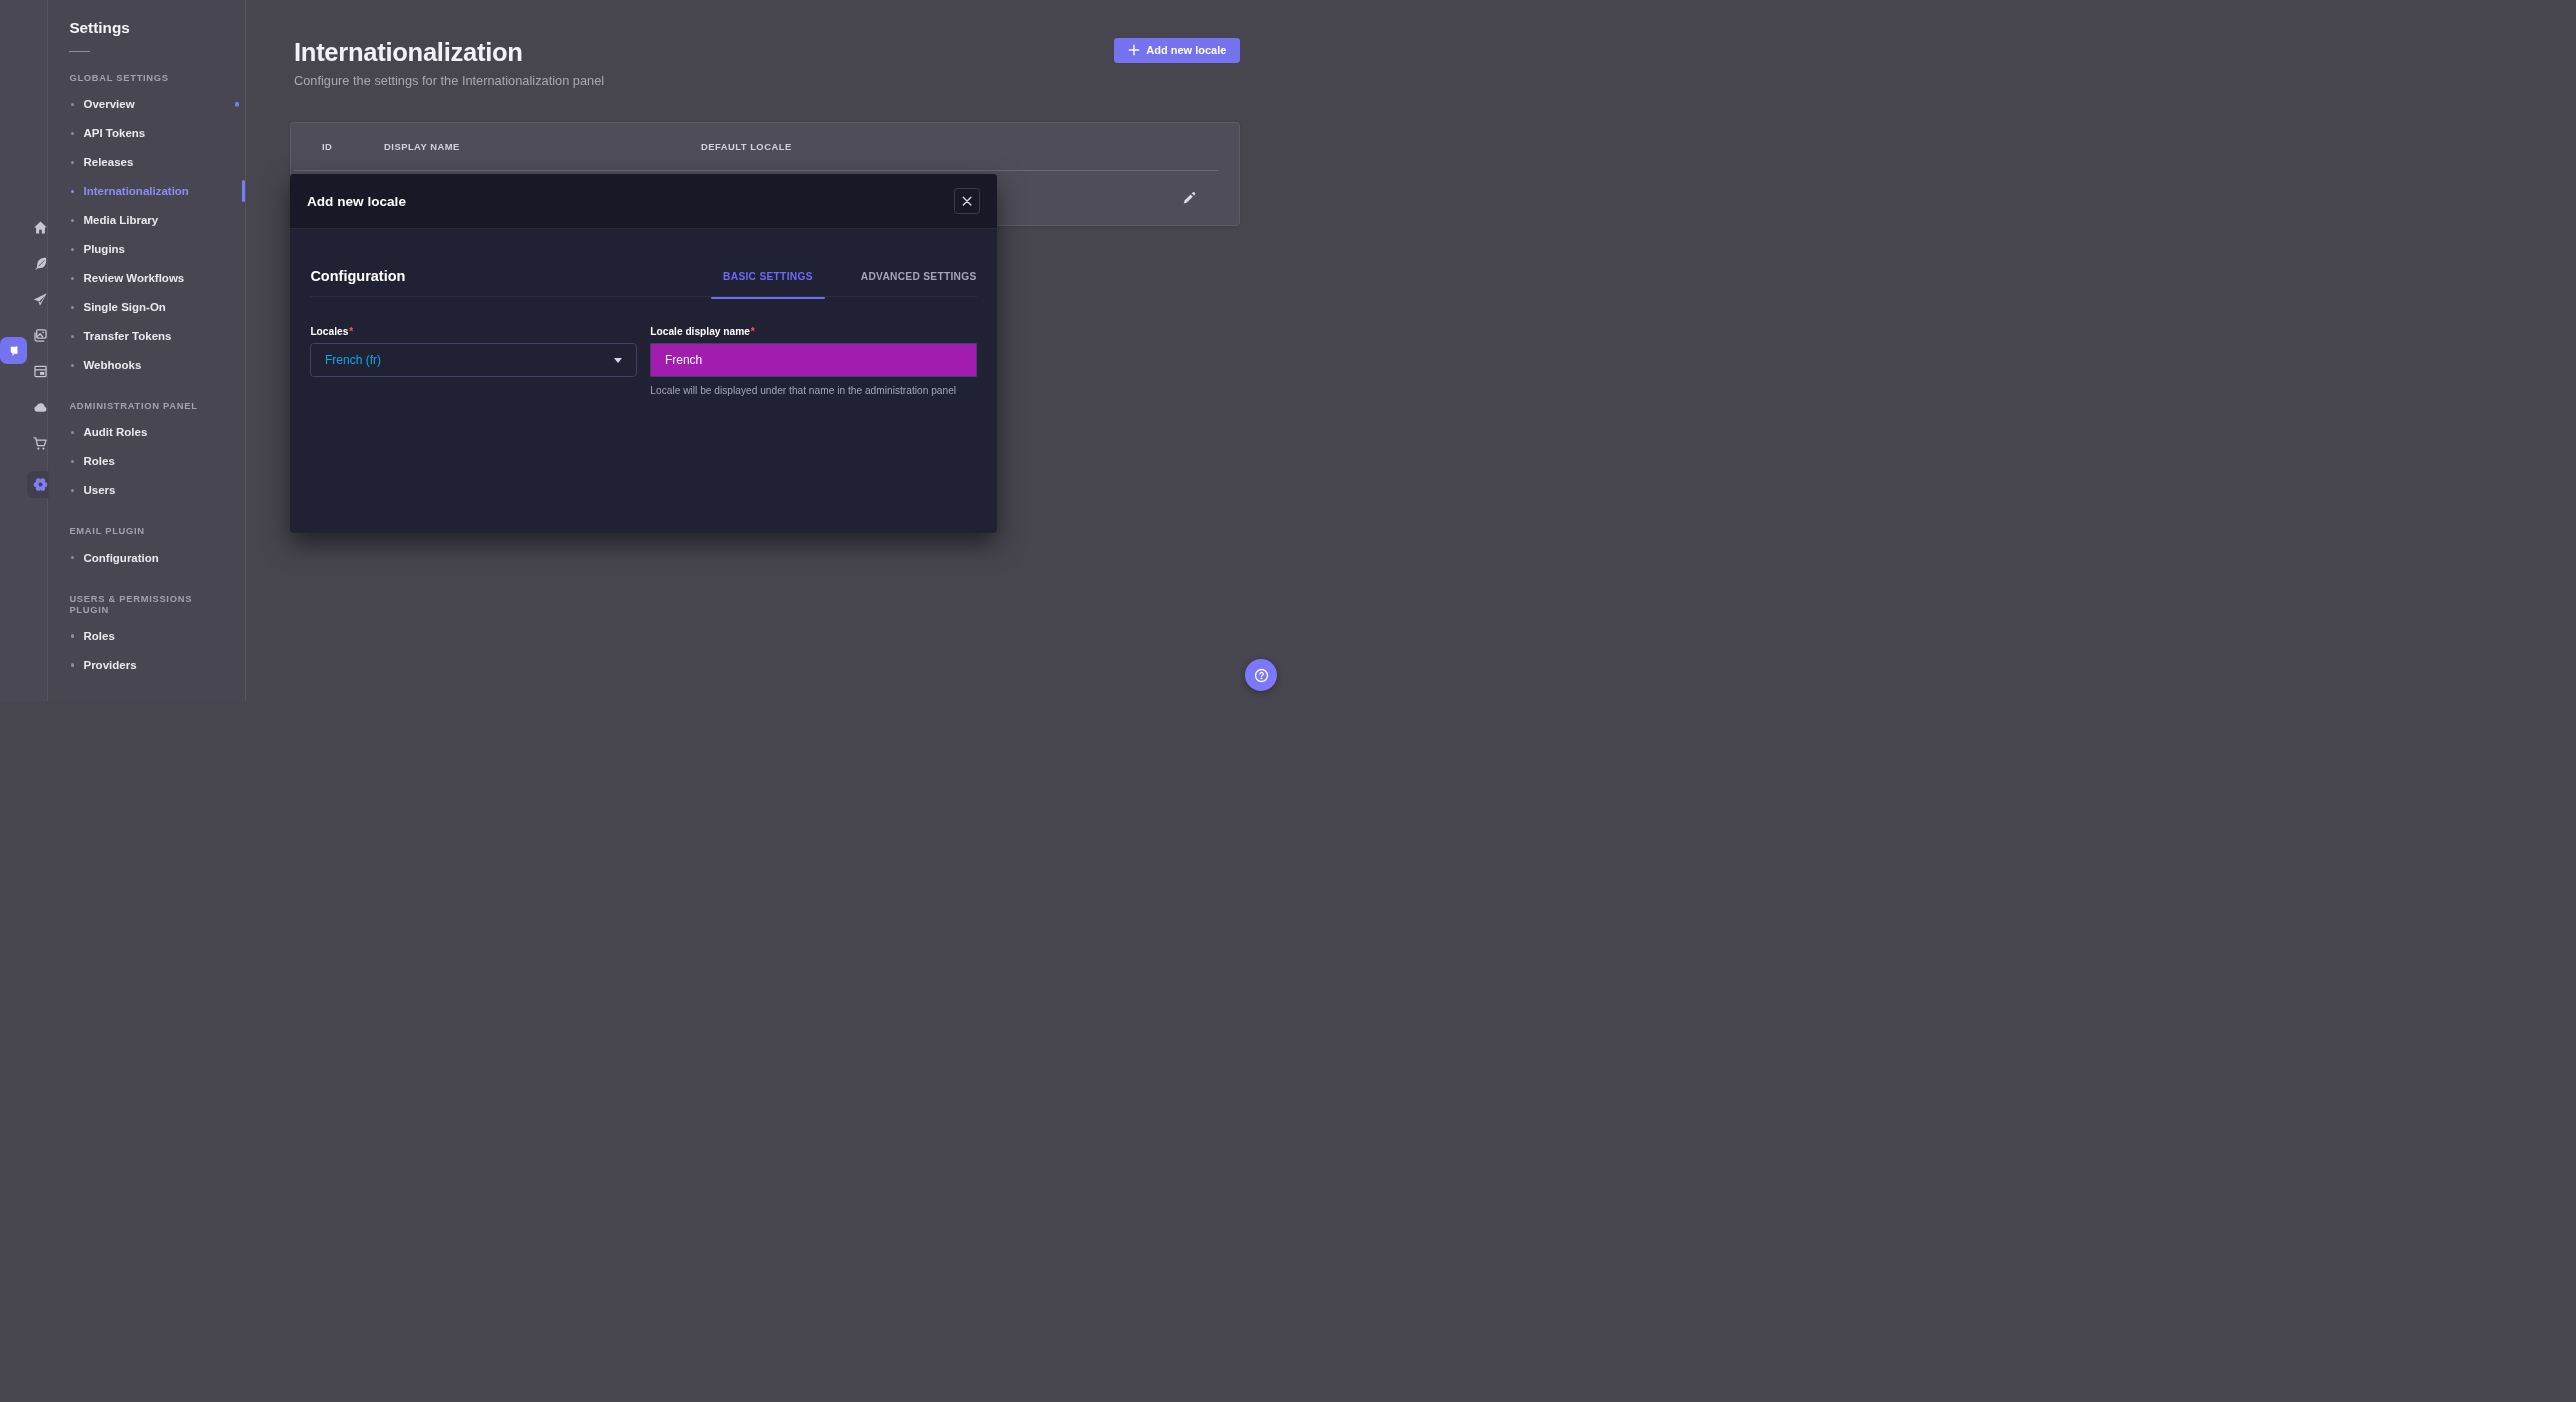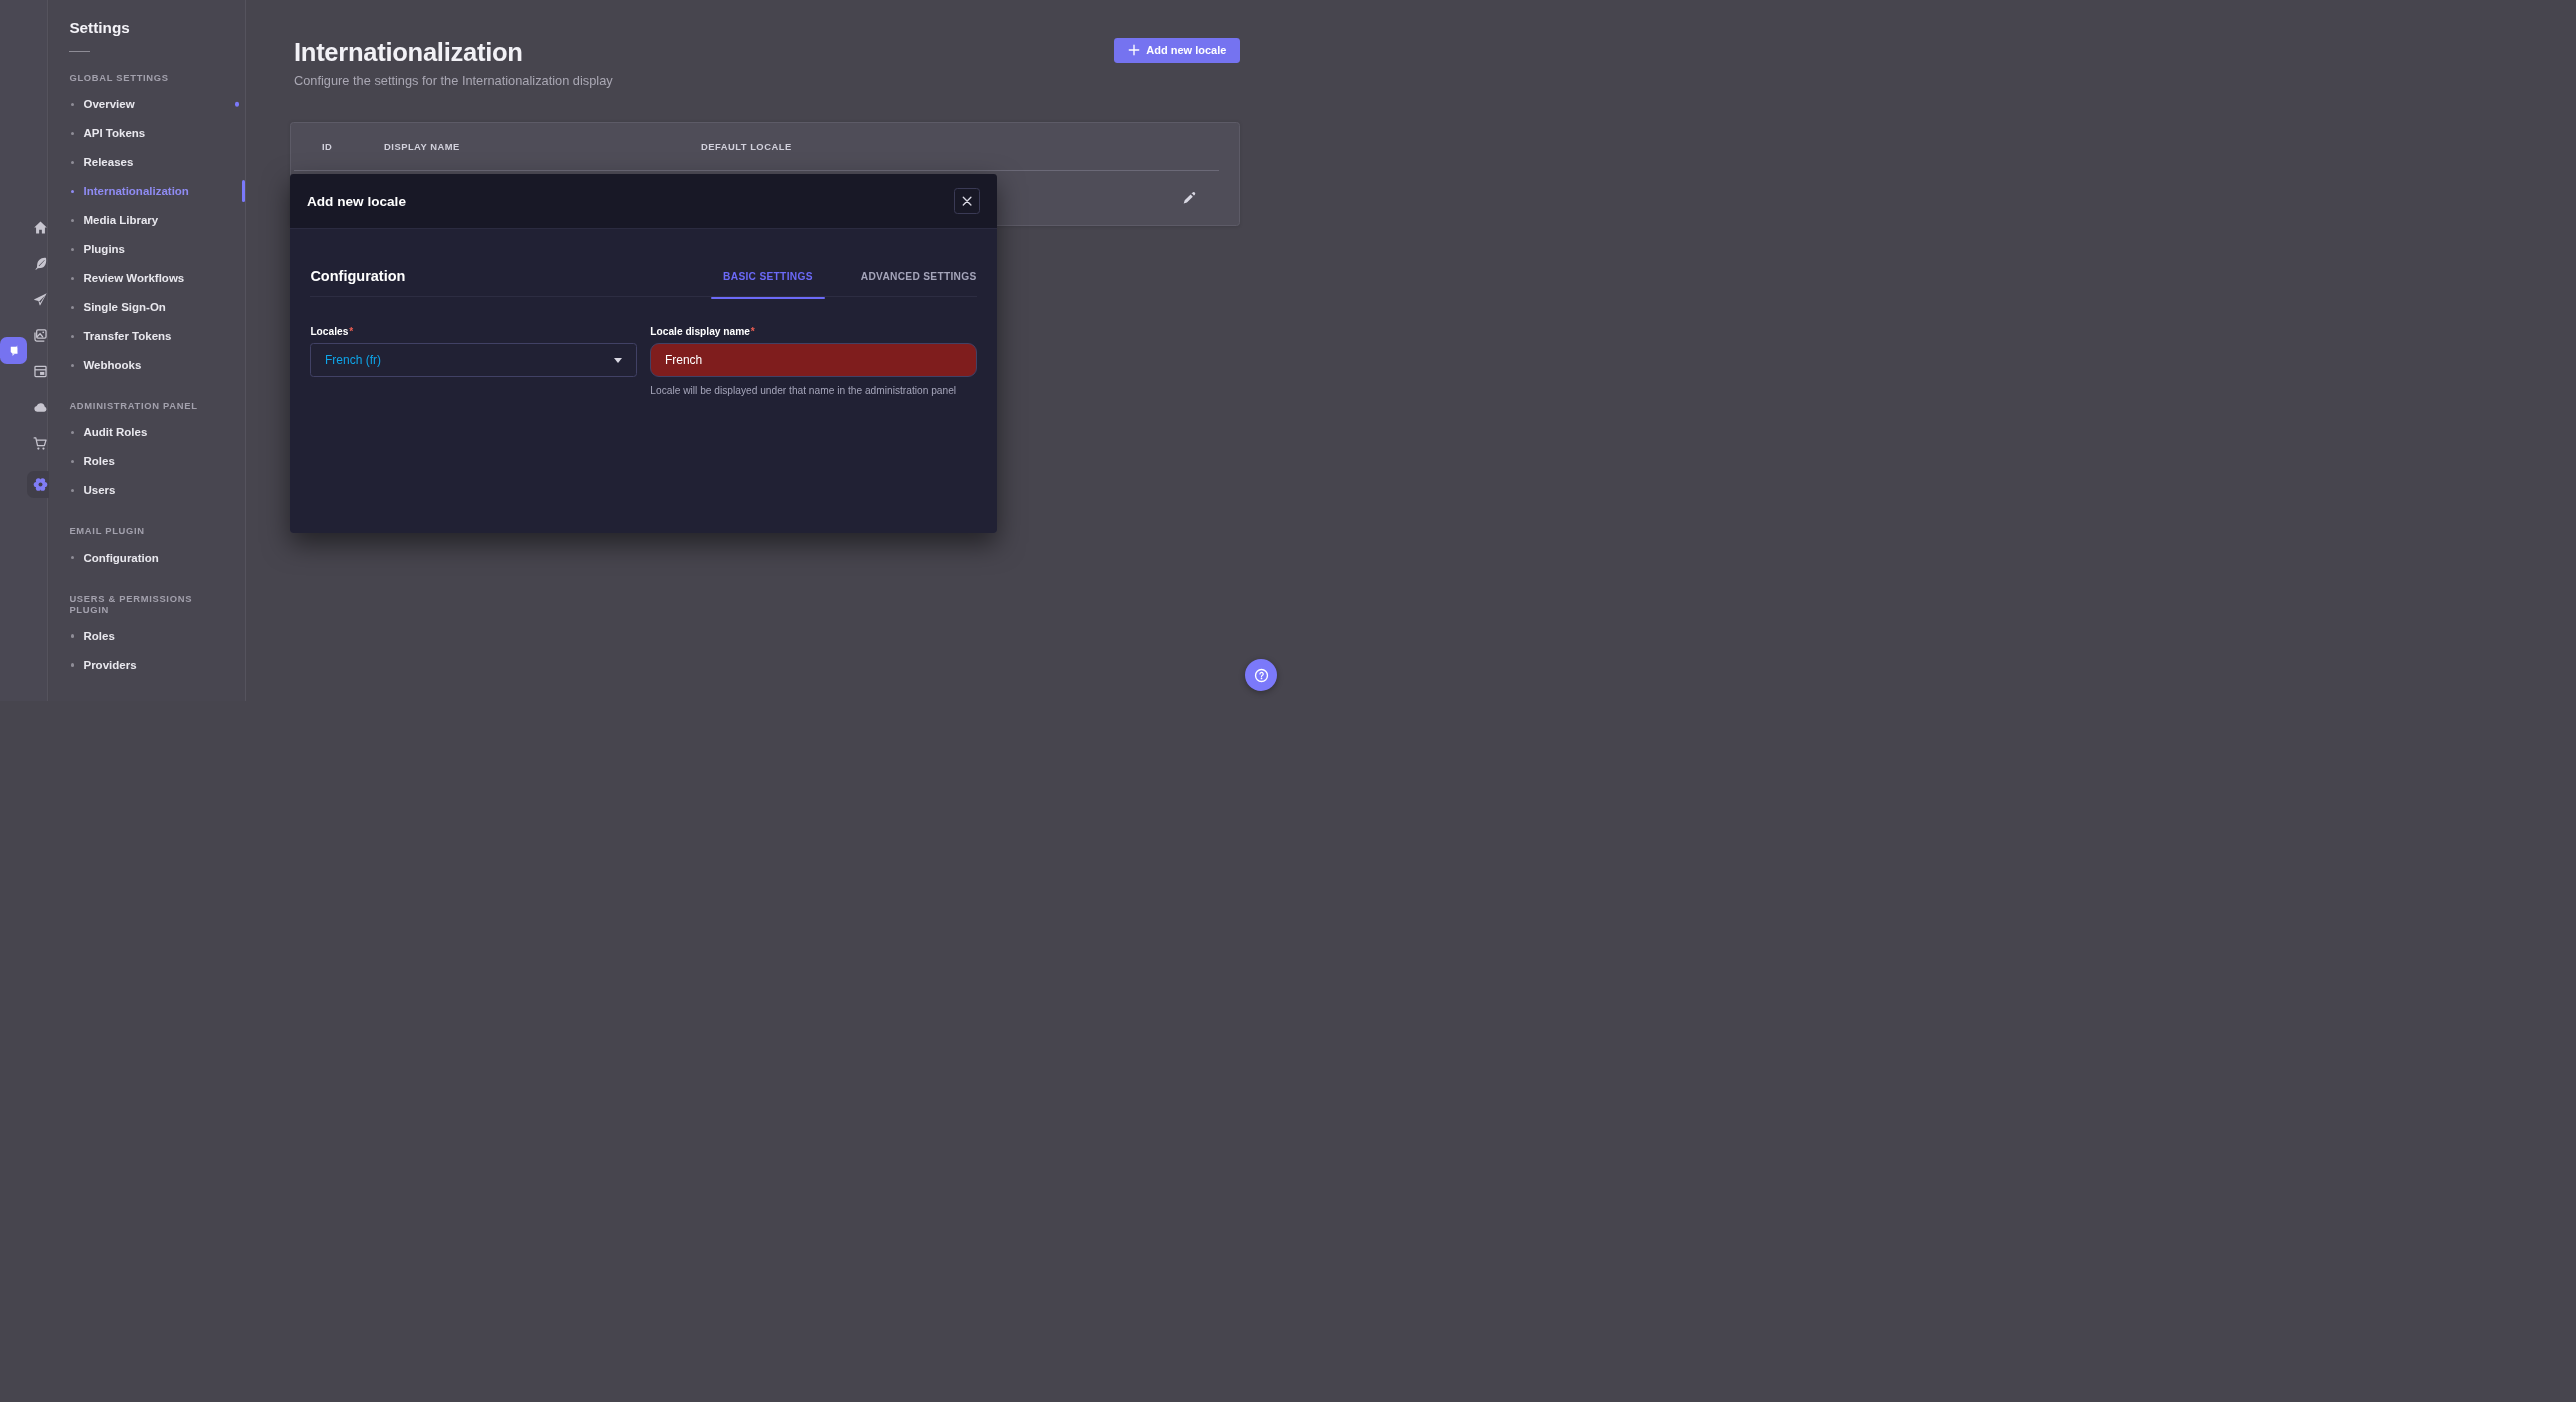--- a/index.html
+++ b/index.html
@@ -123,22 +123,22 @@
   .field-label { font-size:10.2px; font-weight:700; color:#ffffff; display:block; }
   .req { color:#ee5e52; margin-left:0.9px; }
   .select-box {
     margin-top:6px; height:34px; border:0.9px solid #414165; border-radius:3.4px;
     background:#212134; display:flex; align-items:center; justify-content:space-between;
     padding:0 13.6px; cursor:pointer;
   }
   .select-value { font-size:12px; color:#0ea5e9; }
   .caret { width:0; height:0; border-left:4.3px solid transparent; border-right:4.3px solid transparent; border-top:5.1px solid #d9d8e3; }
   .text-input {
-    margin-top:6px; width:100%; height:34px; border:0.9px solid #414165; border-radius:9px;
-    background:#7f1d1d; color:#ffffff; font-size:12px; padding:0 13.6px;
+    margin-top:6px; width:100%; height:34px; border:0.9px solid #414165; border-radius:1px;
+    background:#a21caf; color:#ffffff; font-size:12px; padding:0 13.6px;
     font-family:inherit; outline:none;
   }
   .hint { margin-top:6.8px; font-size:10.2px; line-height:13.6px; color:#a5a5ba; }
   .modal-footer {
     height:55px; flex:none; background:#181826; border-top:0.9px solid #2b2b40;
     display:flex; align-items:center; justify-content:space-between; padding:0 17px;
   }
   .cancel-btn {
     height:27px; padding:0 13.6px; border-radius:3.4px; background:#1e1e30;
     border:0.9px solid #4a4a66; color:#ffffff; font-size:11px; font-weight:600;
@@ -319,21 +319,21 @@
           <span>Providers</span>
         </li>
     </ul>
   </div>
 </aside>
 
 <main class="main">
   <div class="main-header">
     <div>
       <h2 class="page-title">Internationalization</h2>
-      <p class="page-subtitle">Configure the settings for the Internationalization display</p>
+      <p class="page-subtitle">Configure the settings for the Internationalization panel</p>
     </div>
     <button class="add-btn">
       <svg width="12" height="12" viewBox="0 0 14 14">
           <path d="M7 1.5v11M1.5 7h11" stroke="#ffffff" stroke-width="1.6" stroke-linecap="round"></path>
         </svg>
       <span>Add new locale</span>
     </button>
   </div>
 
   <section class="table-card">

